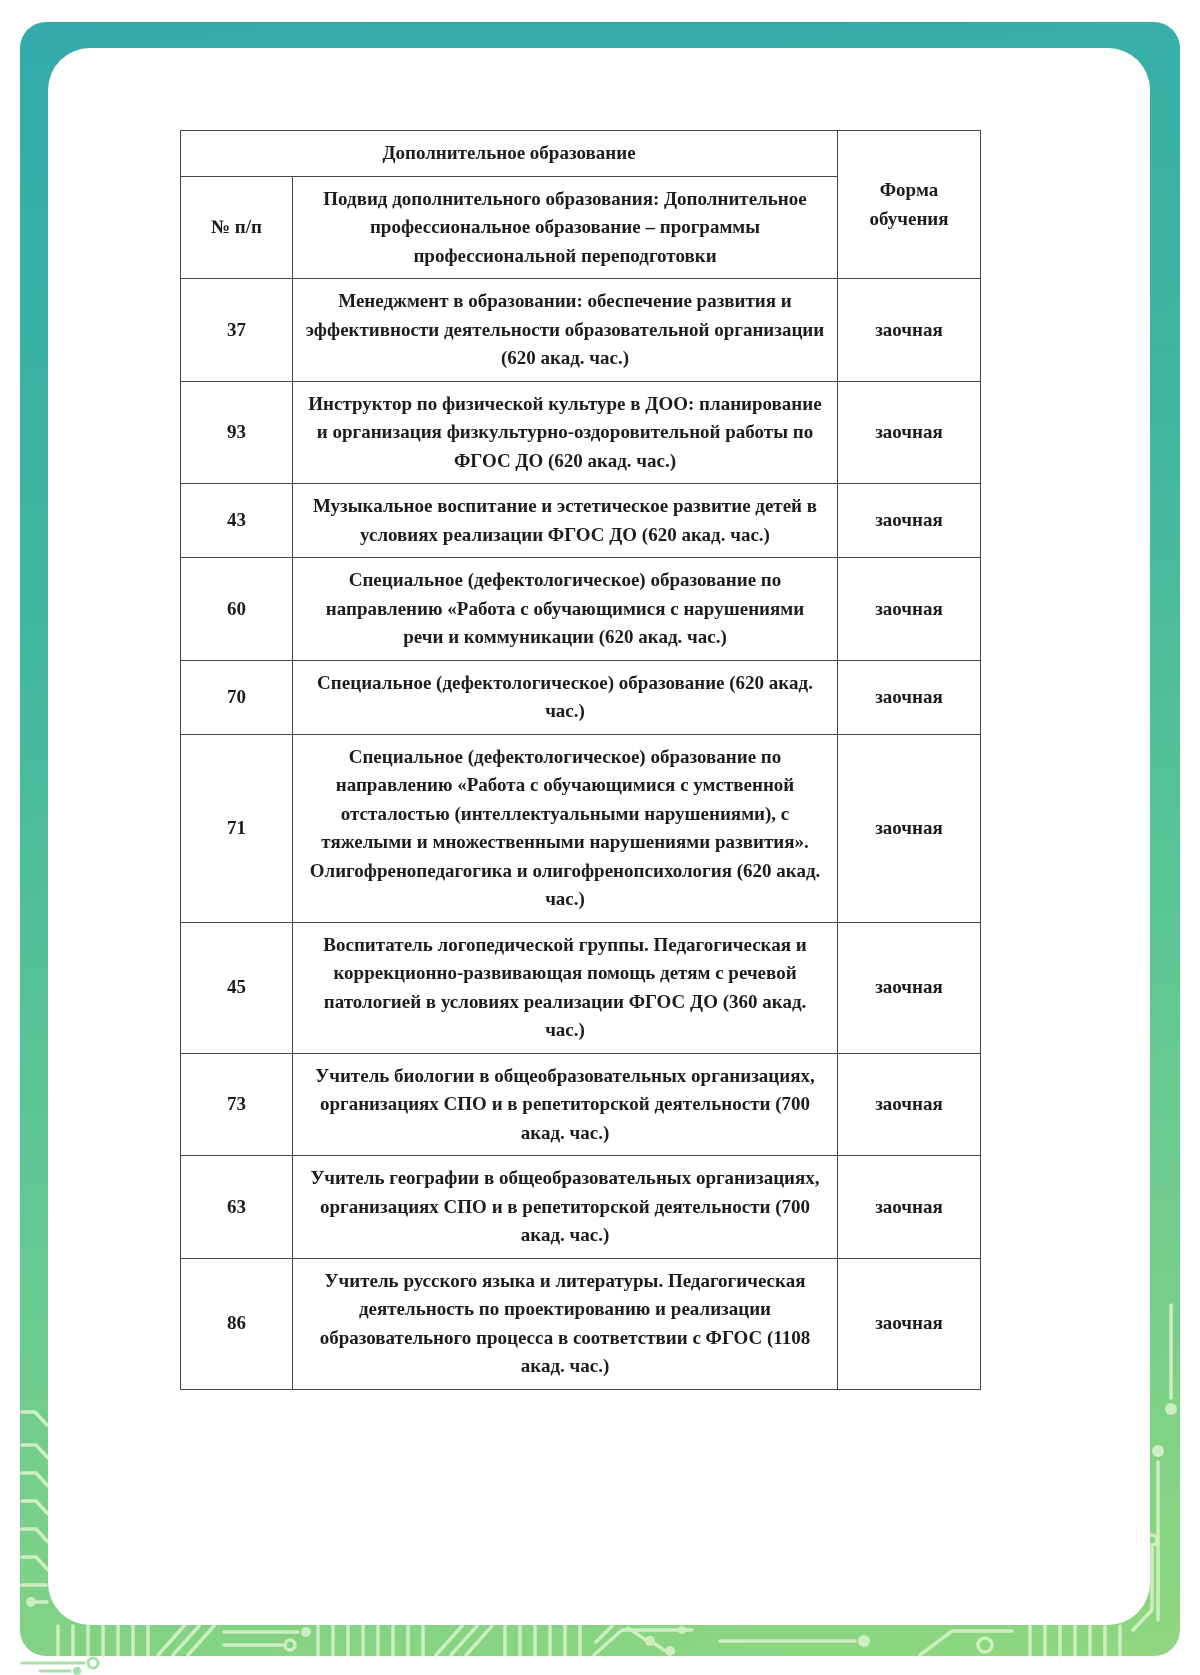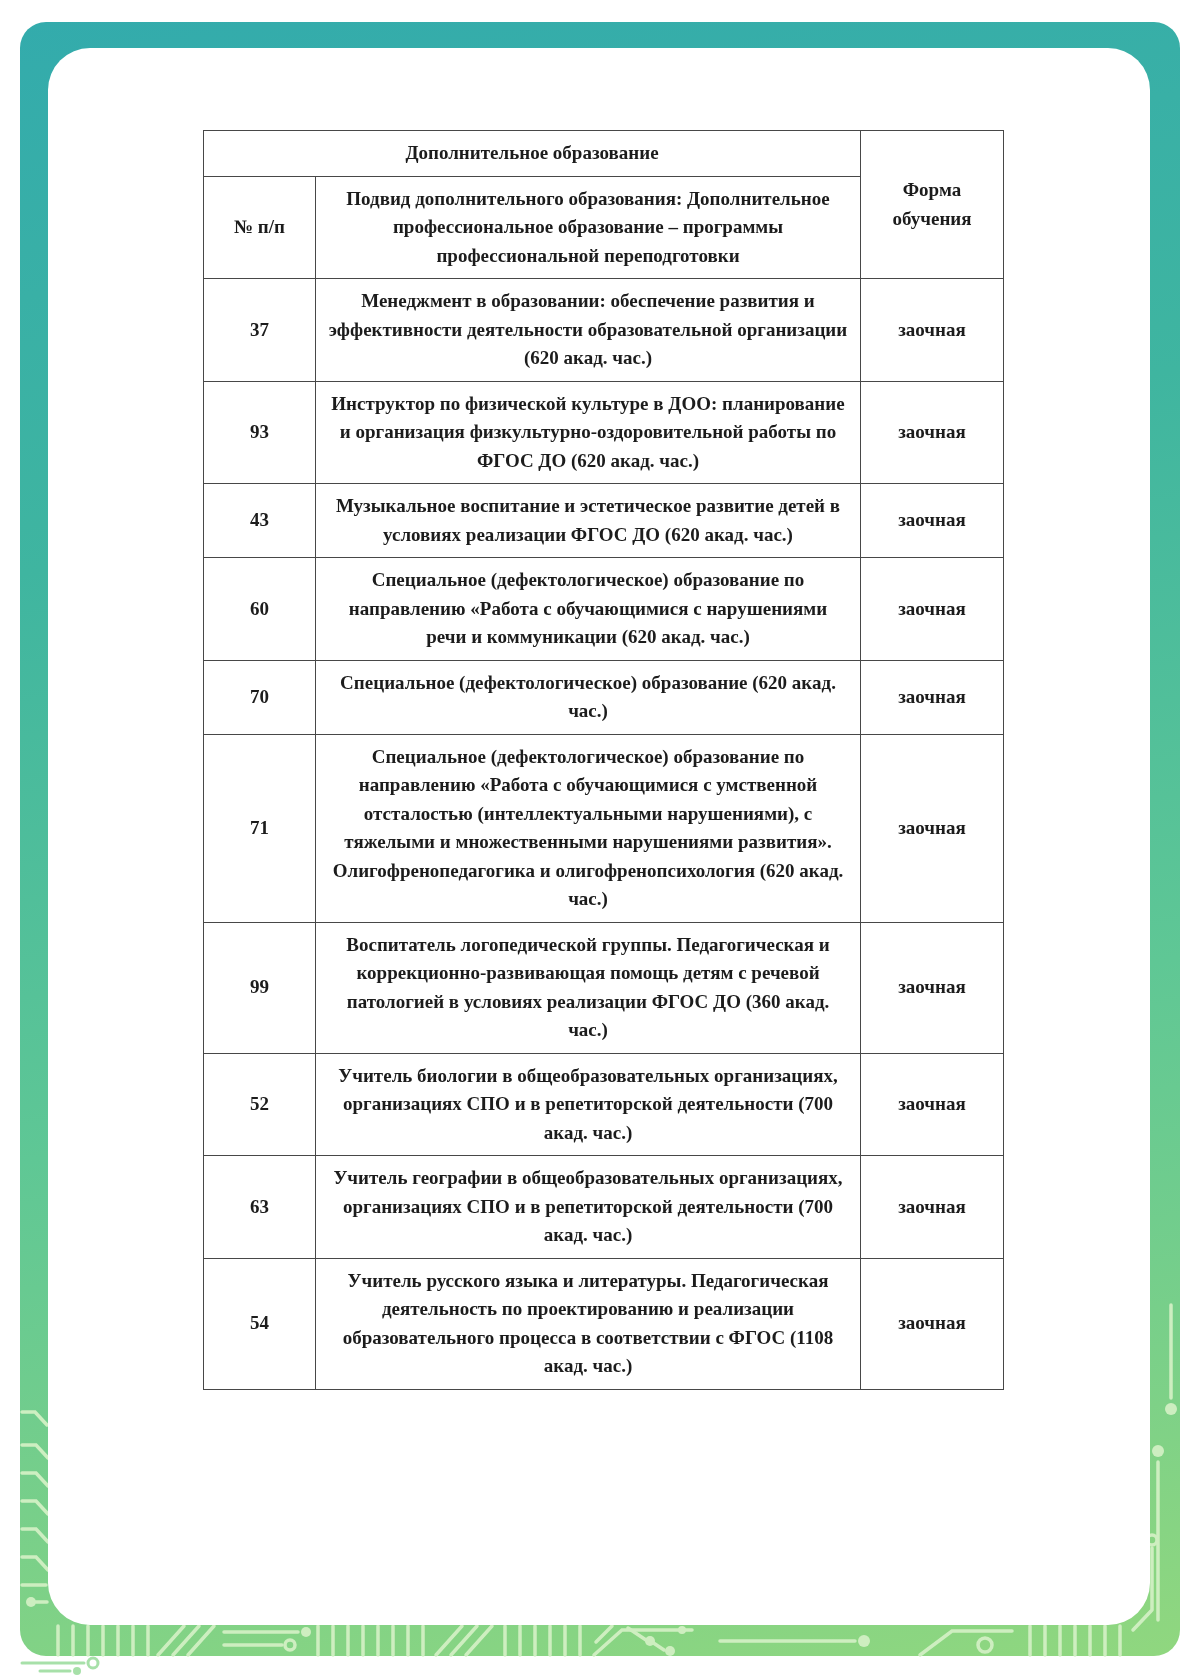--- a/index.html
+++ b/index.html
@@ -13,21 +13,21 @@
     border-radius:26px;z-index:1;
     background:linear-gradient(170deg,#33abac 0%,#3fb5a0 30%,#5fc795 62%,#90d77f 100%);
   }
   .deco{position:absolute;left:0;top:0;width:1200px;height:1675px;z-index:2;pointer-events:none;}
   .page{
     position:absolute;left:48px;top:48px;width:1102px;height:1577px;
     background:#ffffff;border-radius:42px;z-index:3;
   }
   table.programs{
     position:absolute;left:180px;top:130px;width:800px;z-index:4;
-    border-collapse:collapse;table-layout:fixed;margin-left:23px;
+    border-collapse:collapse;table-layout:fixed;
   }
   table.programs th,table.programs td{
     border:1.6px solid #474747;
     font-weight:bold;font-size:19px;line-height:1.5;
     text-align:center;vertical-align:middle;
     padding:8px 12px;
   }
   thead th{padding:10px 12px;}
   .col-num{width:112px;}
   .col-program{width:545px;}
@@ -140,36 +140,36 @@
     <td>заочная</td>
   </tr>
 
   <tr>
     <td>71</td>
     <td>Специальное (дефектологическое) образование по направлению «Работа с обучающимися с умственной отсталостью (интеллектуальными нарушениями), с тяжелыми и множественными нарушениями развития». Олигофренопедагогика и олигофренопсихология (620 акад. час.)</td>
     <td>заочная</td>
   </tr>
 
   <tr>
-    <td>99</td>
+    <td>45</td>
     <td>Воспитатель логопедической группы. Педагогическая и коррекционно-развивающая помощь детям с речевой патологией в условиях реализации ФГОС ДО (360 акад. час.)</td>
     <td>заочная</td>
   </tr>
 
   <tr>
-    <td>52</td>
+    <td>73</td>
     <td>Учитель биологии в общеобразовательных организациях, организациях СПО и в репетиторской деятельности (700 акад. час.)</td>
     <td>заочная</td>
   </tr>
 
   <tr>
     <td>63</td>
     <td>Учитель географии в общеобразовательных организациях, организациях СПО и в репетиторской деятельности (700 акад. час.)</td>
     <td>заочная</td>
   </tr>
 
   <tr>
-    <td>54</td>
+    <td>86</td>
     <td>Учитель русского языка и литературы. Педагогическая деятельность по проектированию и реализации образовательного процесса в соответствии с ФГОС (1108 акад. час.)</td>
     <td>заочная</td>
   </tr>
 </tbody>
 </table>
 
 </body></html>

